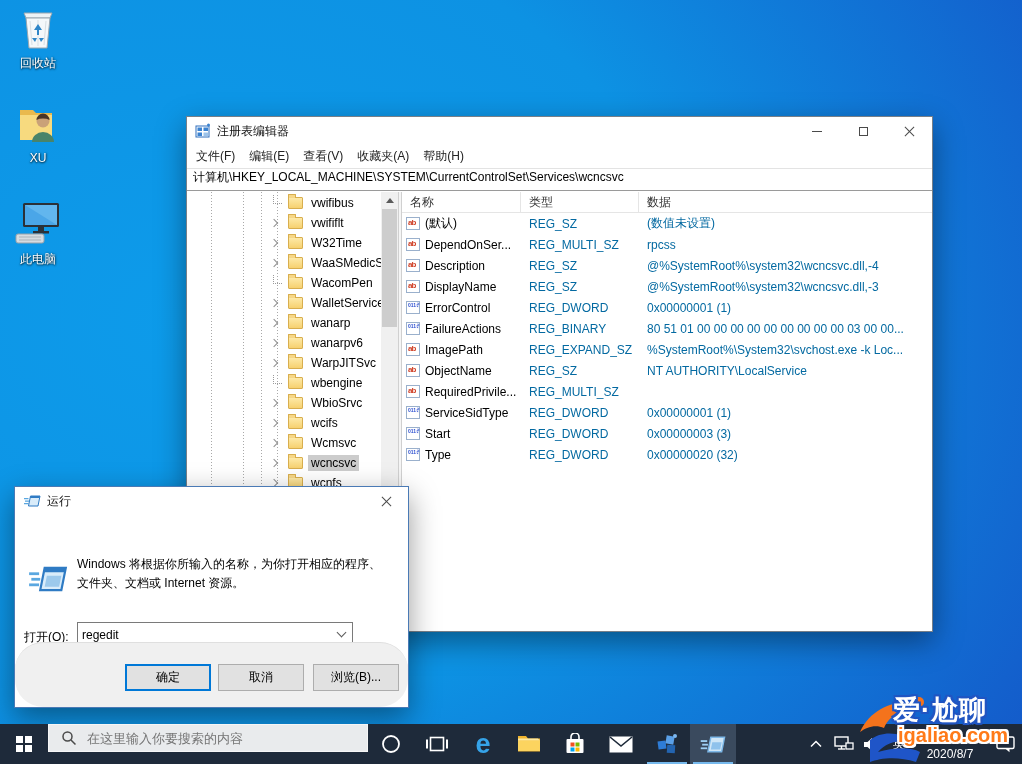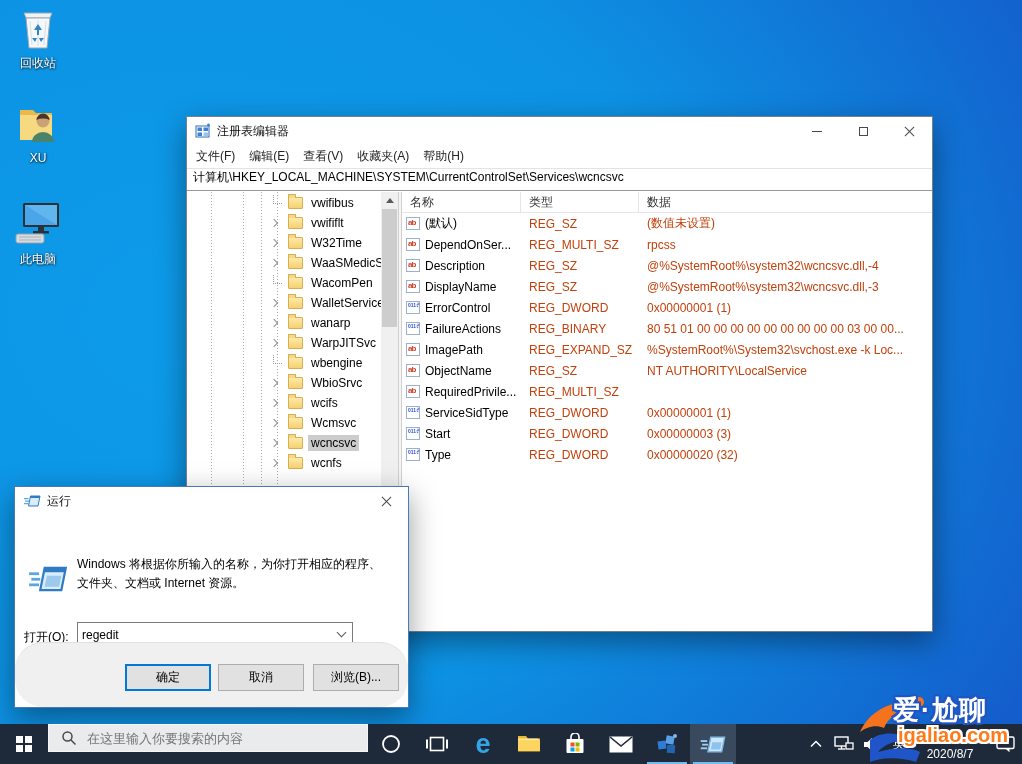--- a/index.html
+++ b/index.html
@@ -47,21 +47,21 @@
   .sb-up { top:0; } .sb-down { bottom:0; }
   .sb-up::after { content:""; border-left:4px solid transparent; border-right:4px solid transparent; border-bottom:5px solid #5a5a5a; }
   .sb-down::after { content:""; border-left:4px solid transparent; border-right:4px solid transparent; border-top:5px solid #5a5a5a; }
   .sb-thumb { position:absolute; left:1px; top:17px; width:15px; height:118px; background:#cdcdcd; }
   .splitter { width:4px; background:#f5f5f5; border-left:1px solid #d0d0d0; border-right:1px solid #d0d0d0; }
   .list-panel { flex:1; position:relative; background:#fff; overflow:hidden; }
   .list-header { display:grid; grid-template-columns:119px 118px 1fr; height:21px; border-bottom:1px solid #e5e5e5; }
   .hcol { display:flex; align-items:center; padding-left:8px; color:#333; border-right:1px solid #e5e5e5; }
   .lrow { display:grid; grid-template-columns:119px 118px 1fr; height:21px; align-items:center; white-space:nowrap; }
   .lname { display:flex; align-items:center; overflow:hidden; padding-left:4px; color:#000; }
-  .ltype,.ldata { padding-left:8px; overflow:hidden; color:#c2410c; }
+  .ltype,.ldata { padding-left:8px; overflow:hidden; color:#0369a1; }
   .vicon { width:14px; height:13px; flex:0 0 14px; margin-right:5px; border:1px solid #9ab0cc; background:#fff; position:relative; font-weight:bold; }
   .vicon.string::after { content:"ab"; position:absolute; left:1px; top:0px; font-size:8px; color:#d0432a; letter-spacing:-1px; }
   .vicon.dword::after { content:"011\A110"; white-space:pre; position:absolute; left:1px; top:1px; font-size:5px; line-height:5px; color:#2d4fd0; letter-spacing:0; }
 
   
   #run-dialog { left:14px; top:486px; width:395px; height:222px; border:1px solid #4a7ab5; }
   .run-close { position:absolute; right:0; top:0; width:44px; height:28px; display:flex; align-items:center; justify-content:center; }
   .run-body { position:absolute; top:28px; left:0; right:0; height:129px; background:#fff; }
   .run-app-icon { position:absolute; left:13px; top:48px; }
   .run-desc { position:absolute; left:62px; top:40px; line-height:19px; color:#000; }
@@ -209,20 +209,25 @@
             <span class="tree-label">WalletService</span>
           </div>
           <div class="tree-row">
             <span class="chevron"></span>
             <span class="folder-icon"></span>
             <span class="tree-label">wanarp</span>
           </div>
           <div class="tree-row">
             <span class="chevron"></span>
             <span class="folder-icon"></span>
+            <span class="tree-label">wanarpv6</span>
+          </div>
+          <div class="tree-row">
+            <span class="chevron"></span>
+            <span class="folder-icon"></span>
             <span class="tree-label">WarpJITSvc</span>
           </div>
           <div class="tree-row">
             <span class="leaf-connector"></span>
             <span class="folder-icon"></span>
             <span class="tree-label">wbengine</span>
           </div>
           <div class="tree-row">
             <span class="chevron"></span>
             <span class="folder-icon"></span>

